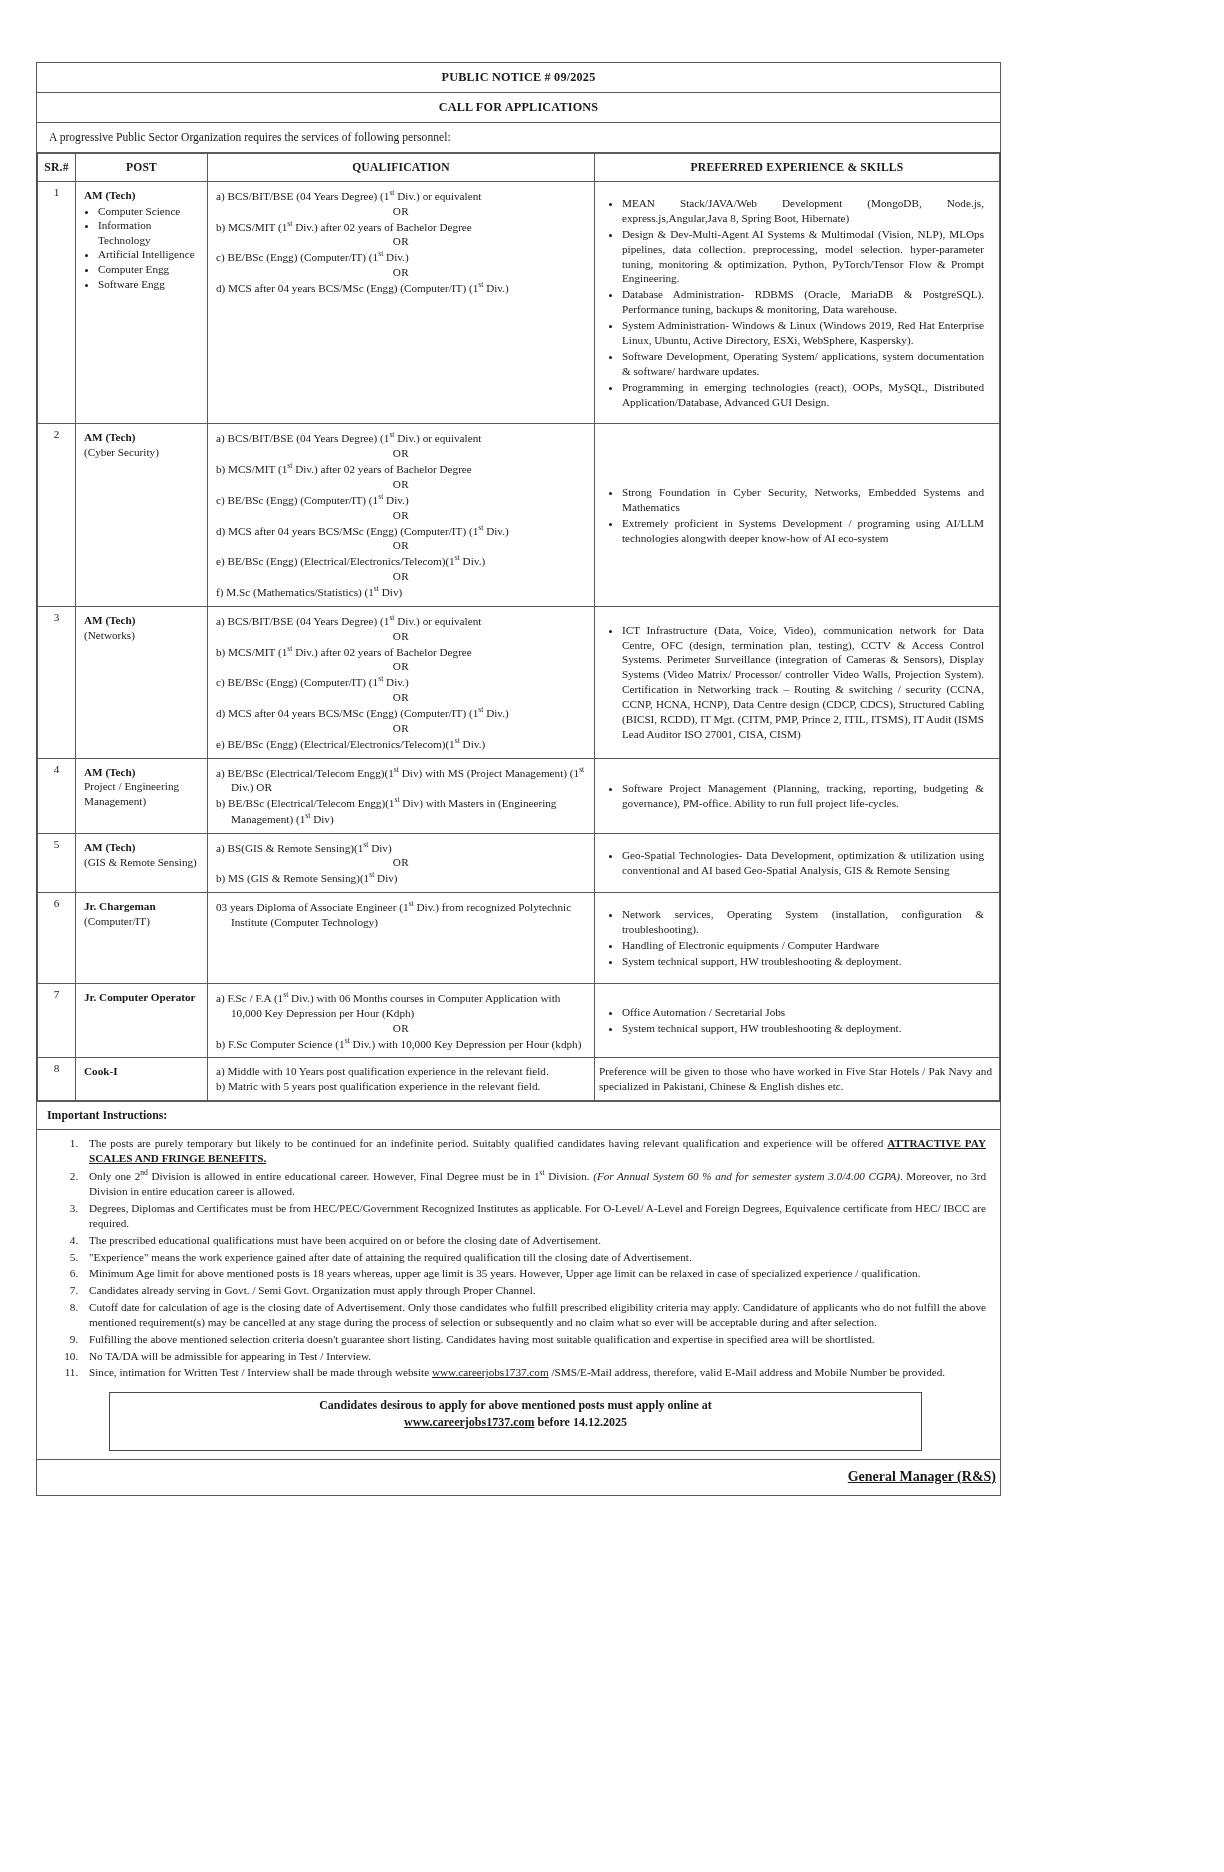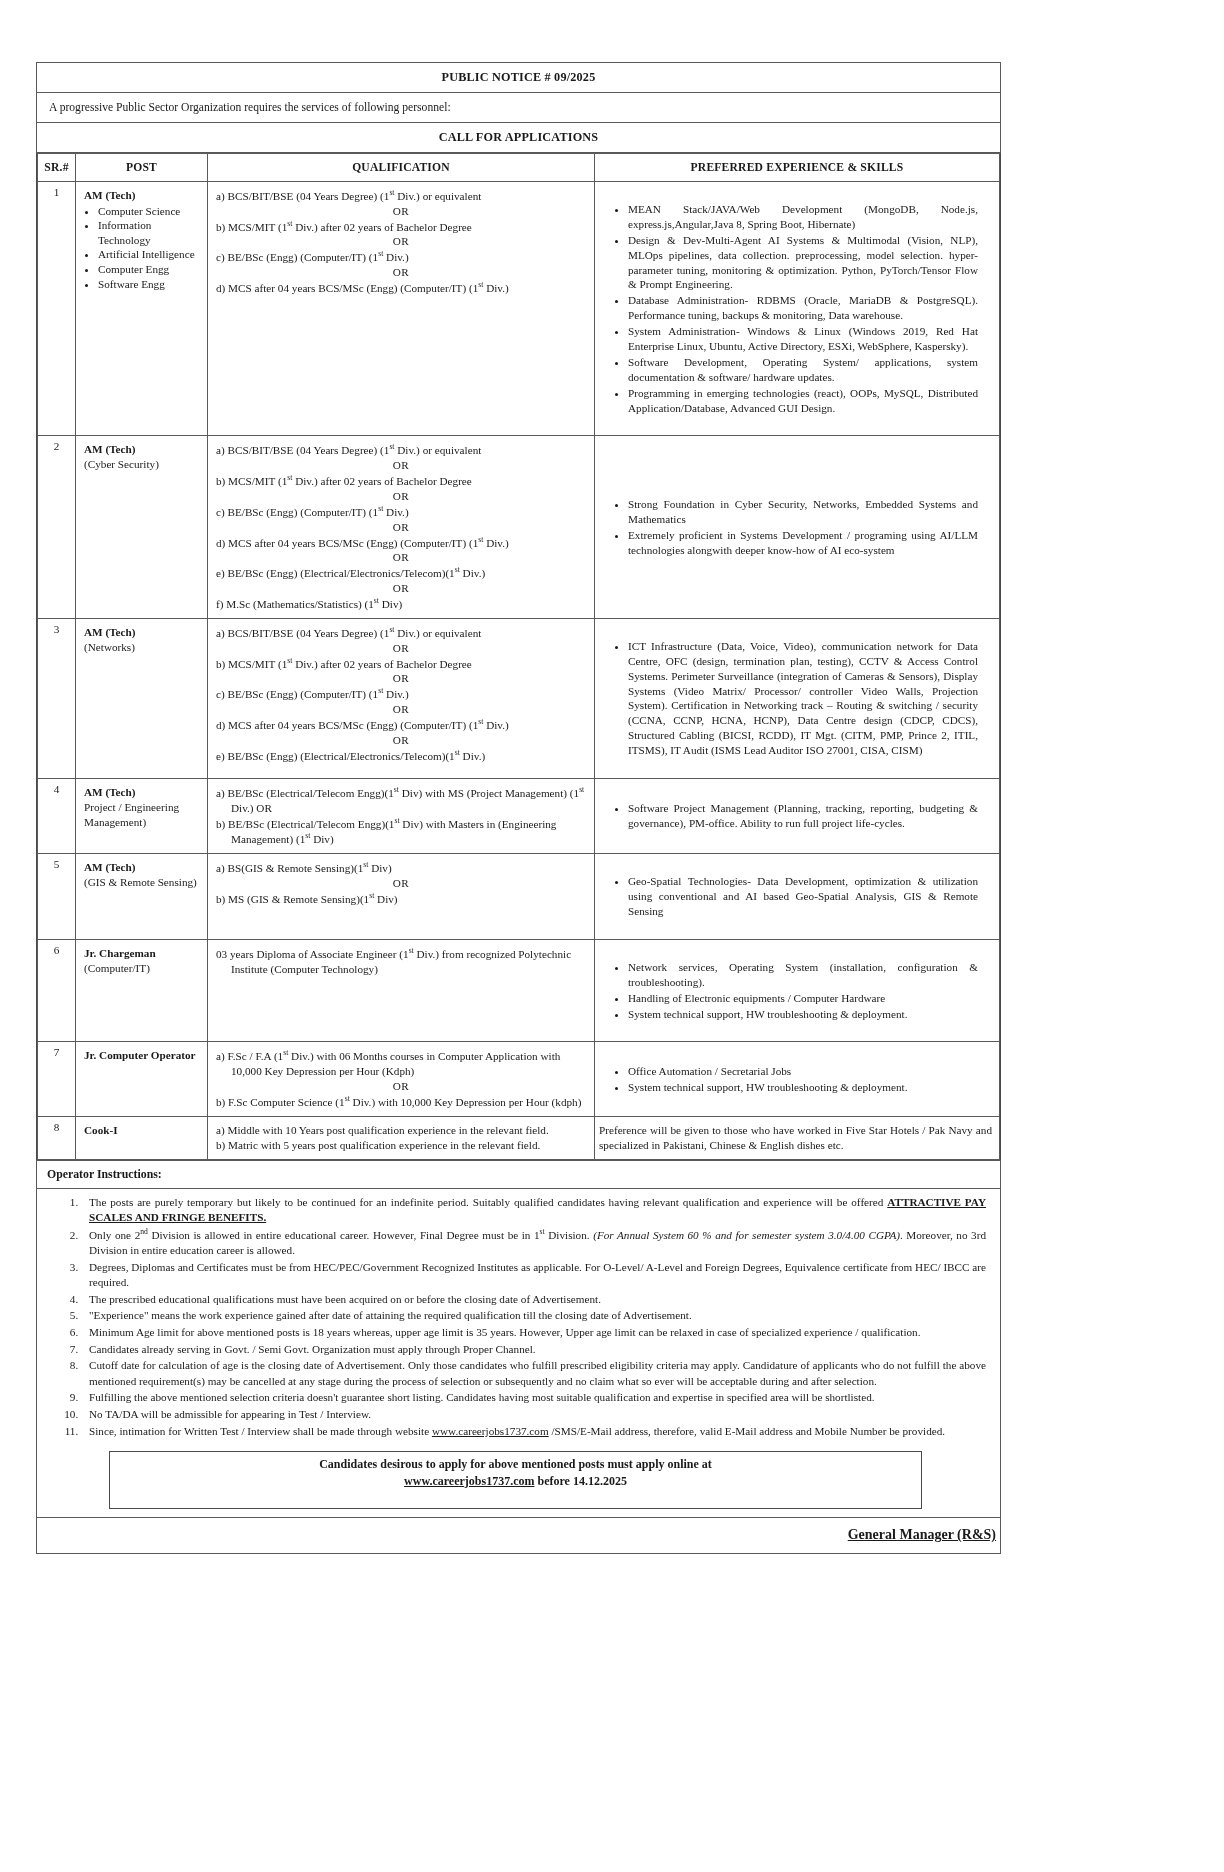--- a/index.html
+++ b/index.html
@@ -92,21 +92,21 @@
     text-indent: -15px;
   }
   td.exp {
     font-size: 11.2px;
     padding: 6px 7px 6px 4px;
     vertical-align: top;
     line-height: 1.33;
   }
   td.exp.mid { vertical-align: middle; }
   td.exp ul {
-    margin: 14px; padding-left: 15px;
+    margin: 8px; padding-left: 15px;
     list-style: disc;
   }
   td.exp ul li {
     margin: 0 0 1px 0;
     text-align: justify;
   }
   td.exp p.plain { margin: 0; text-align: justify; }
   sup { font-size: 7.6px; vertical-align: super; }
   .instr-head {
     font-weight: bold;
@@ -151,26 +151,26 @@
 <div class="page">
   <table class="outer">
     <tbody>
       <tr>
         <td>
             <div class="banner">PUBLIC NOTICE # 09/2025</div>
           </td>
       </tr>
       <tr>
         <td>
+            <div class="banner">CALL FOR APPLICATIONS</div>
+          </td>
+      </tr>
+      <tr>
+        <td>
             <div class="intro">A progressive Public Sector Organization requires the services of following personnel:</div>
-          </td>
-      </tr>
-      <tr>
-        <td>
-            <div class="banner">CALL FOR APPLICATIONS</div>
           </td>
       </tr>
       <tr>
         <td style="border:none;padding:0;">
           <table class="jobs">
             <colgroup>
               <col style="width:38px">
                 <col style="width:132px">
                 <col style="width:387px">
                 <col style="width:405px">
@@ -322,21 +322,21 @@
                   <td class="exp">
                     <p class="plain">Preference will be given to those who have worked in Five Star Hotels / Pak Navy and specialized in Pakistani, Chinese &amp; English dishes etc.</p>
                   </td>
                 </tr>
               </tbody>
           </table>
         </td>
       </tr>
       <tr>
         <td>
-            <div class="instr-head">Operator Instructions:</div>
+            <div class="instr-head">Important Instructions:</div>
           </td>
       </tr>
       <tr>
         <td>
           <div class="instr-body">
             <ol class="instr" id="instr-list">
                 <li>The posts are purely temporary but likely to be continued for an indefinite period. Suitably qualified candidates having relevant qualification and experience will be offered <span class="bold-ul">ATTRACTIVE PAY SCALES AND FRINGE BENEFITS.</span></li>
                 <li>Only one 2<sup>nd</sup> Division is allowed in entire educational career. However, Final Degree must be in 1<sup>st</sup> Division. <span class="ital">(For Annual System 60 % and for semester system 3.0/4.00 CGPA)</span>. Moreover, no 3rd Division in entire education career is allowed.</li>
                 <li>Degrees, Diplomas and Certificates must be from HEC/PEC/Government Recognized Institutes as applicable. For O-Level/ A-Level and Foreign Degrees, Equivalence certificate from HEC/ IBCC are required.</li>
                 <li>The prescribed educational qualifications must have been acquired on or before the closing date of Advertisement.</li>

